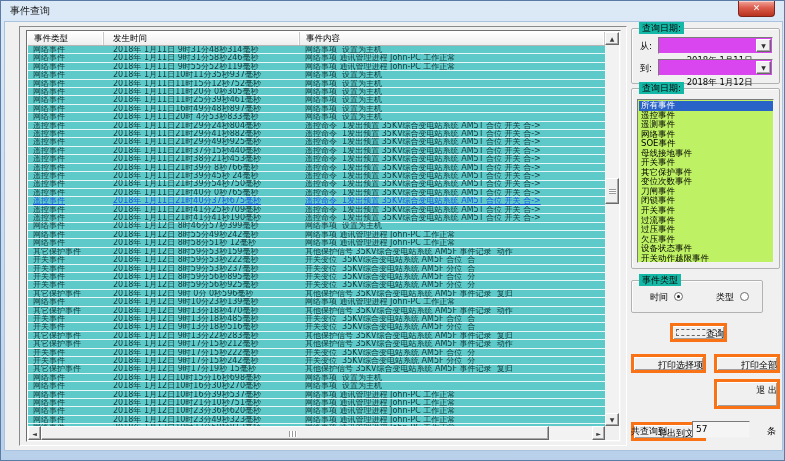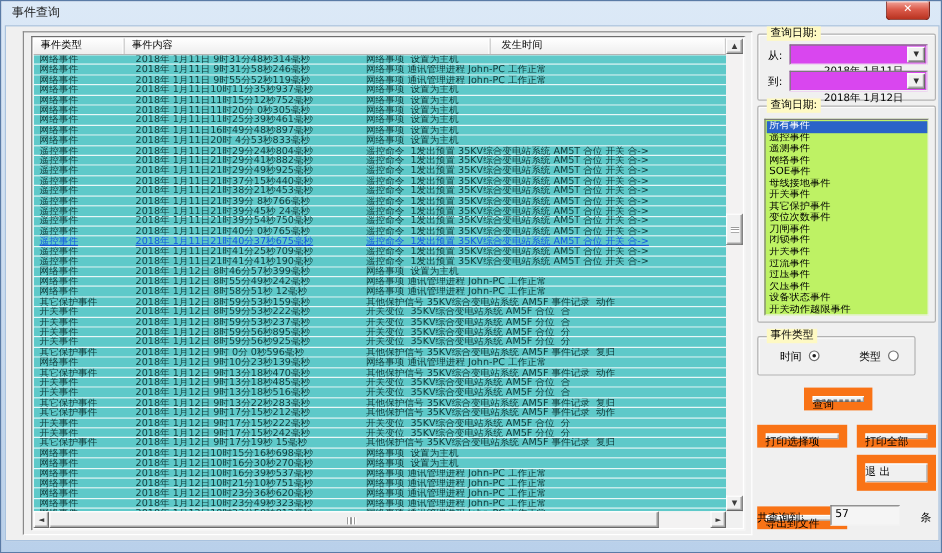--- a/index.html
+++ b/index.html
@@ -53,41 +53,41 @@
   .hs-right{right:0;top:0;width:13px;height:14px;line-height:13px;}
   .hs-thumb{position:absolute;left:13px;top:0;width:508px;height:14px;background:#f0f0f0;
     border:1px solid;border-color:#ffffff #696969 #696969 #ffffff;box-shadow:inset -1px -1px 0 #a8a8a8;}
   .hs-grip{position:absolute;left:247px;top:4px;width:8px;height:6px;
     background:repeating-linear-gradient(90deg,#9a9a9a 0 1px,#fff 1px 3px);}
   .lv-corner{position:absolute;right:1px;bottom:1px;width:14px;height:14px;background:#f0f0f0;}
 
   
   .group{position:absolute;border:1px solid #b2b2b2;border-radius:2px;
     box-shadow:inset 1px 1px 0 #fdfdfd;}
-  .legend{position:absolute;top:-7px;left:7px;background:#fef9c3;padding:0 3px;font-size:9px;color:#000;line-height:12px;}
+  .legend{position:absolute;top:-7px;left:7px;background:#14b8a6;padding:0 3px;font-size:9px;color:#000;line-height:12px;}
   .g-date{left:626px;top:6px;width:149px;height:56px;}
   .g-filter{left:626px;top:66px;width:149px;height:181px;}
   .g-type{left:626px;top:258px;width:132px;height:33px;}
   .fld-label{position:absolute;font-size:9px;color:#000;}
   .combo{position:absolute;height:17px;background:#d946ef;border:1px solid;
     border-color:#7a7a7a #f2f2f2 #f2f2f2 #7a7a7a;font-size:8.5px;line-height:15px;padding-left:6px;white-space:pre;}
   .combo-btn{position:absolute;right:1px;top:1px;width:15px;height:13px;background:#f0f0f0;
     border:1px solid;border-color:#ffffff #696969 #696969 #ffffff;box-shadow:inset -1px -1px 0 #a8a8a8;
     font-size:6px;color:#303030;text-align:center;line-height:12px;}
   .listbox{position:absolute;left:5px;top:10px;width:137px;height:164px;background:#bef264;
     border:1px solid;border-color:#7a7a7a #f2f2f2 #f2f2f2 #7a7a7a;overflow:hidden;padding:1px 0 0 1px;}
   .lb-item{height:9.55px;font-size:8.5px;line-height:9.5px;padding-left:2px;color:#000;white-space:pre;overflow:hidden;}
   .lb-item.sel{background:#2a63c8;color:#fff;}
   .radio-opt{position:absolute;top:11px;height:12px;font-size:9px;line-height:11px;}
   .radio-circle{display:inline-block;width:9px;height:9px;border-radius:50%;
     border:1px solid #6e6e6e;background:#fff;vertical-align:-1px;margin-left:6px;position:relative;}
   .radio-opt.sel .radio-circle:after{content:"";position:absolute;left:2px;top:2px;width:3px;height:3px;border-radius:50%;background:#202020;}
-  .btn{position:absolute;background:#f0f0f0;border:7px solid #f97316;
+  .btn{position:absolute;background:#f0f0f0;border:3px solid #f97316;
     box-shadow:inset 1px 1px 0 #ffffff,inset -1px -1px 0 #9e9e9e;
-    font-size:9px;color:#000;text-align:left;cursor:default;}
+    font-size:9px;color:#000;text-align:right;cursor:default;}
   .btn-query{left:665px;top:301px;width:57px;height:19px;line-height:17px;}
   .focus-rect{position:absolute;left:3px;top:3px;right:3px;bottom:3px;border:1px dashed #666;}
   .btn-print-sel{left:626px;top:332px;width:75px;height:19px;line-height:17px;}
   .btn-print-all{left:709px;top:332px;width:66px;height:19px;line-height:17px;}
   .btn-export{left:626px;top:357px;width:75px;height:19px;line-height:17px;margin-top:43px;}
   .btn-exit{left:709px;top:357px;width:66px;height:30px;line-height:17px;}
   .result-label{position:absolute;left:626px;top:403px;font-size:9px;}
   .result-box{position:absolute;left:687px;top:399px;width:58px;height:17px;background:#f5f5f5;
     border:1px solid;border-color:#7a7a7a #f2f2f2 #f2f2f2 #7a7a7a;font-size:9px;line-height:15px;padding-left:3px;}
   .result-unit{position:absolute;left:762px;top:403px;font-size:9px;}
@@ -102,22 +102,22 @@
   <div class="close-btn">
     <span>✕</span>
   </div>
 
   <div class="client">
 
     <div class="lv-frame">
       <div class="listview">
         <div class="lv-header">
           <span class="hcell h1">事件类型</span>
+          <span class="hcell h2">发生时间</span>
           <span class="hcell h3">事件内容</span>
-          <span class="hcell h2">发生时间</span>
         </div>
         <div class="lv-body">
             <div class="lv-row">
               <span class="cell c1">网络事件</span>
               <span class="cell c2">2018年 1月11日 9时31分48秒314毫秒</span>
               <span class="cell c3">网络事项  设置为主机</span>
             </div>
             <div class="lv-row">
               <span class="cell c1">网络事件</span>
               <span class="cell c2">2018年 1月11日 9时31分58秒246毫秒</span>

